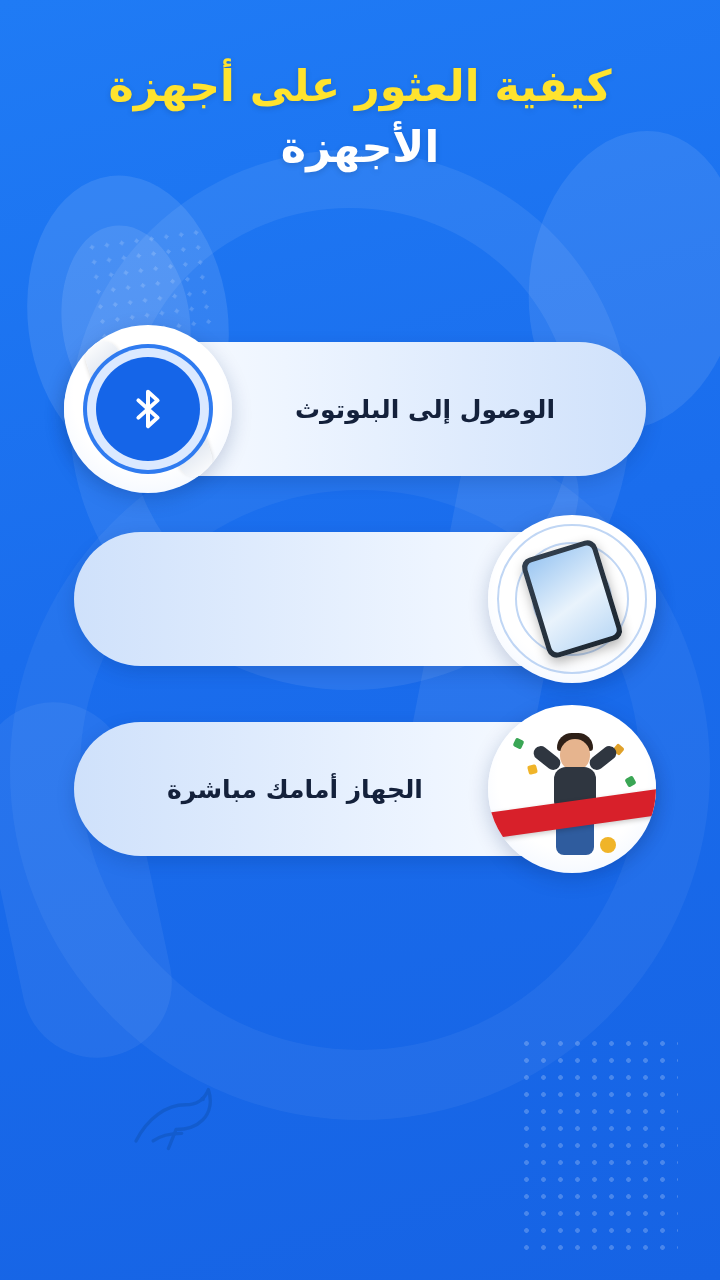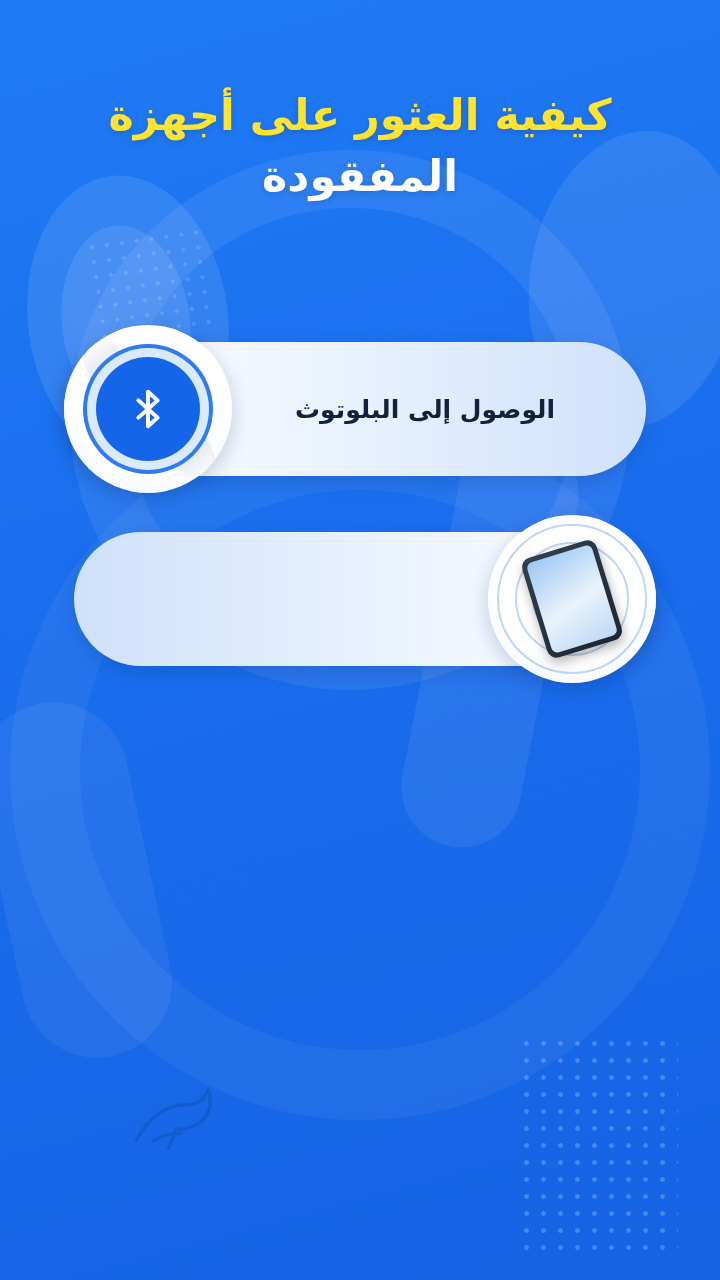--- a/index.html
+++ b/index.html
@@ -108,21 +108,20 @@
   }
 
   
   .title-wrap {
     position: absolute;
     top: 56px;
     left: 0;
     right: 0;
     text-align: center;
     padding: 0 30px;
-    margin-top: 29px;
   }
   .title {
     font-size: 43px;
     font-weight: 700;
     line-height: 1.42;
     letter-spacing: 0;
     color: #ffffff;
     text-shadow: 0 2px 6px rgba(0,0,0,0.14);
   }
   .title .hl { color: #ffe32e; }
@@ -323,21 +322,21 @@
       <path d="M8 64 C20 40 40 26 60 26 C72 26 80 20 84 10 C88 22 86 34 78 42 C70 50 58 52 50 52 L42 72"></path>
       <path d="M26 64 C34 58 46 56 56 56"></path>
       <circle cx="78" cy="20" r="2.4" fill="#0e4fb0" stroke="none"></circle>
     </svg>
   </div>
 </div>
 
 <div class="title-wrap">
   <div class="title">
     <span class="hl">كيفية العثور على أجهزة</span><br>
-    <span>المفقودة</span>
+    <span>الأجهزة</span>
   </div>
 </div>
 
 <div class="steps">
 
   <div class="step">
     <div class="pill pill-right"></div>
     <div class="pill-label label-iconleft">الوصول إلى البلوتوث</div>
     <div class="circle at-left">
       <div class="bud b-a"></div>
@@ -358,14 +357,34 @@
           <span></span>
           <span></span>
       </div>
       <div class="tablet">
           <i></i>
         </div>
     </div>
   </div>
 
 
+  <div class="step">
+    <div class="pill pill-left"></div>
+    <div class="pill-label label-iconright">الجهاز أمامك مباشرة</div>
+    <div class="circle at-right">
+      <div class="finish">
+        <div class="f-conf" style="left:26px; top:34px; background:#3aa655; transform:rotate(25deg);"></div>
+        <div class="f-conf" style="left:40px; top:60px; background:#f0b429; transform:rotate(-15deg);"></div>
+        <div class="f-conf" style="left:126px; top:40px; background:#e0a12a; transform:rotate(40deg);"></div>
+        <div class="f-conf" style="left:138px; top:72px; background:#3aa655; transform:rotate(-30deg);"></div>
+        <div class="f-conf" style="left:112px; top:132px; background:#f0b429; border-radius:50%; width:16px; height:16px;"></div>
+        <div class="f-arm-l"></div>
+        <div class="f-arm-r"></div>
+        <div class="f-hair"></div>
+        <div class="f-head"></div>
+        <div class="f-body"></div>
+        <div class="f-legs"></div>
+        <div class="f-ribbon"></div>
+      </div>
+    </div>
+  </div>
 
 </div>
 
 </body></html>

